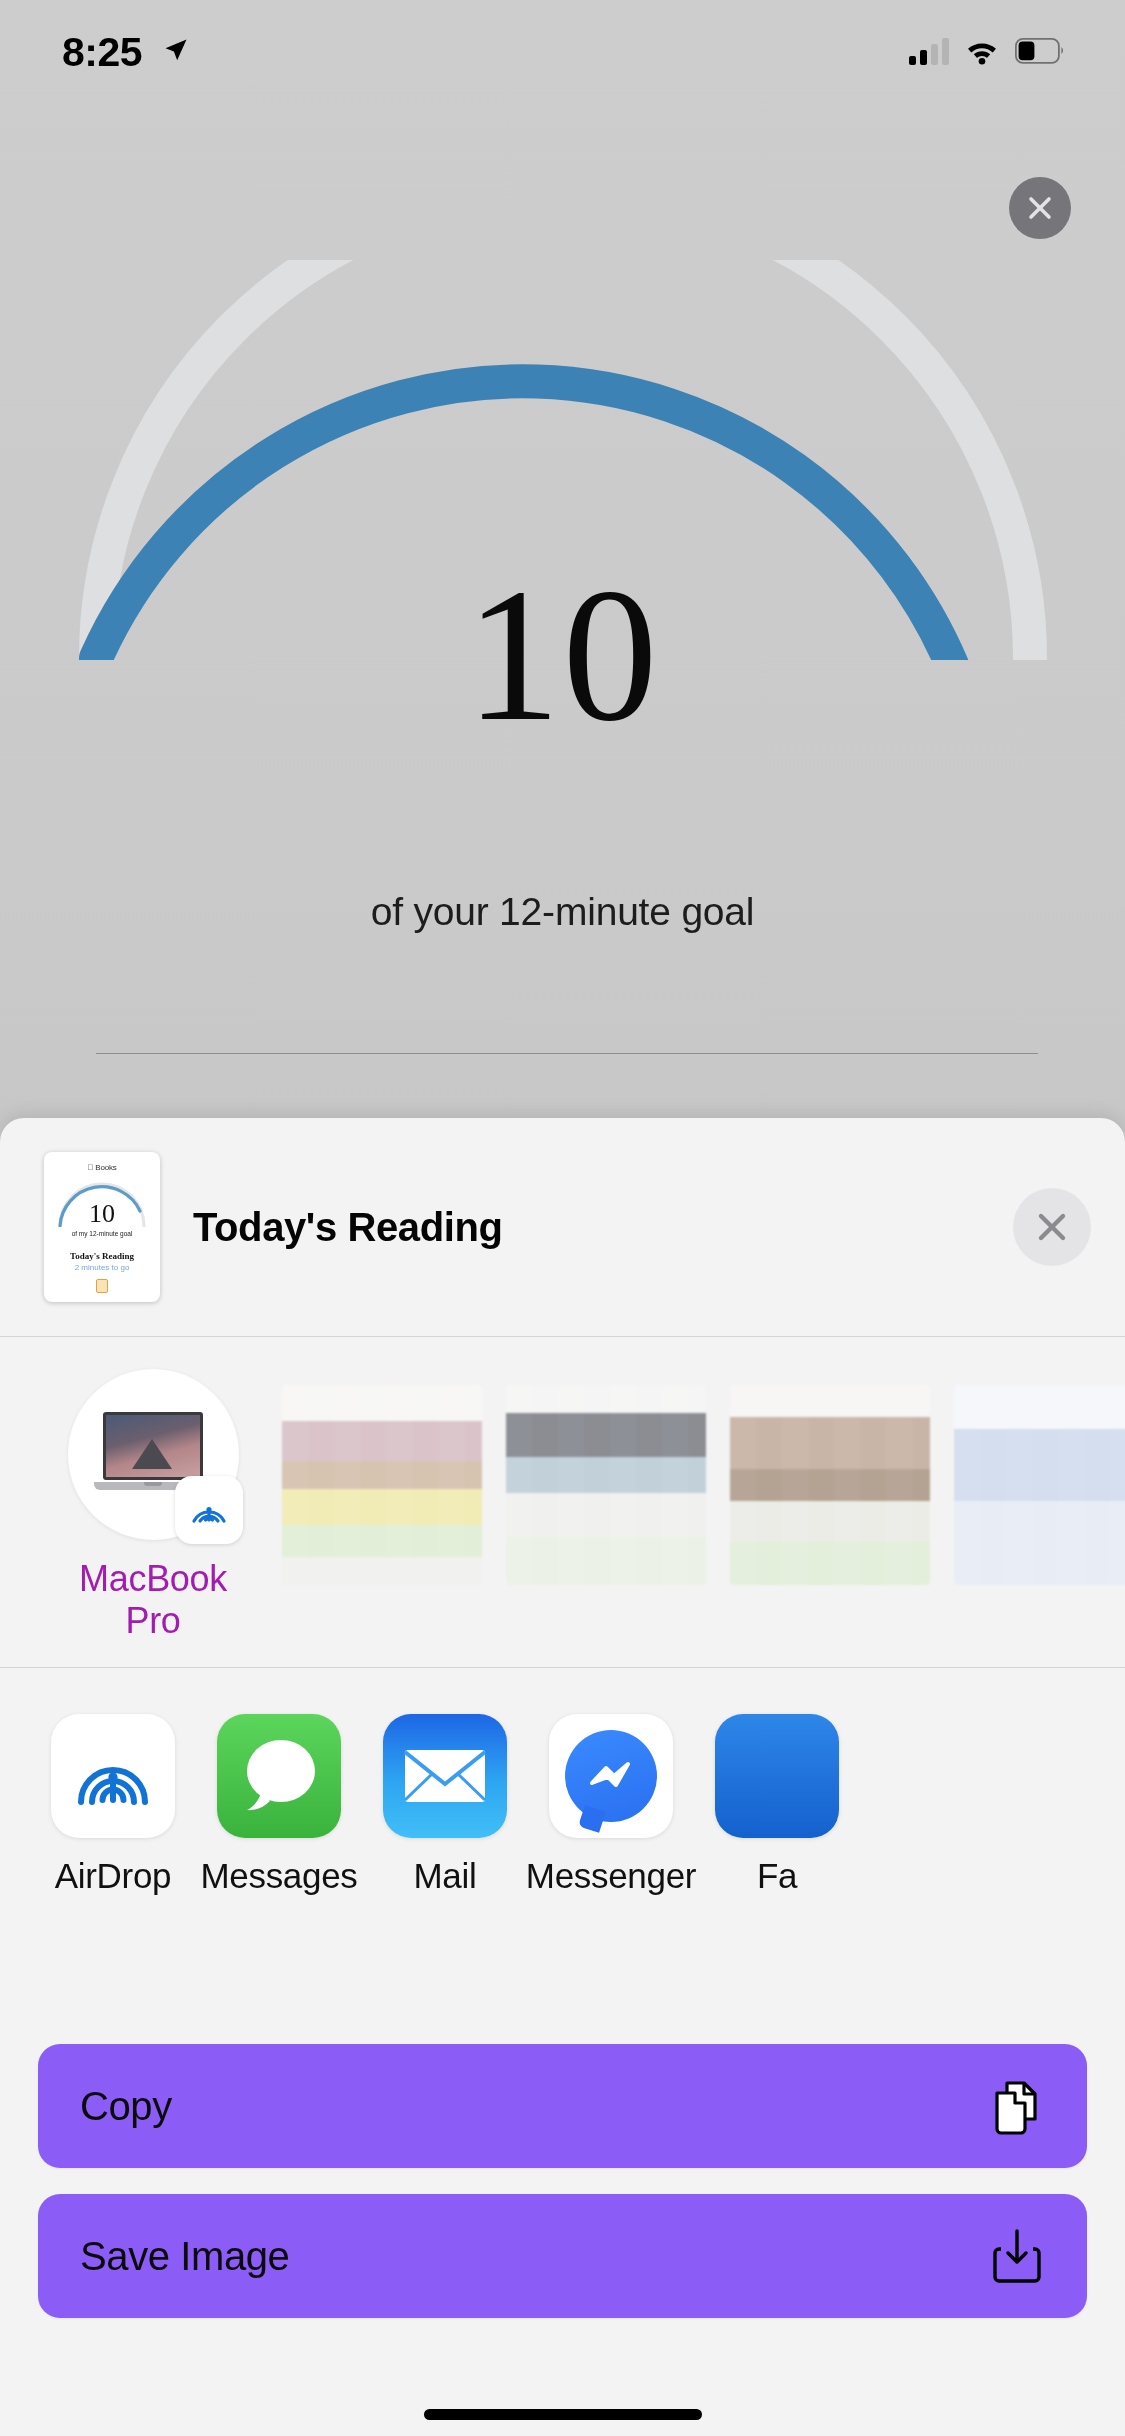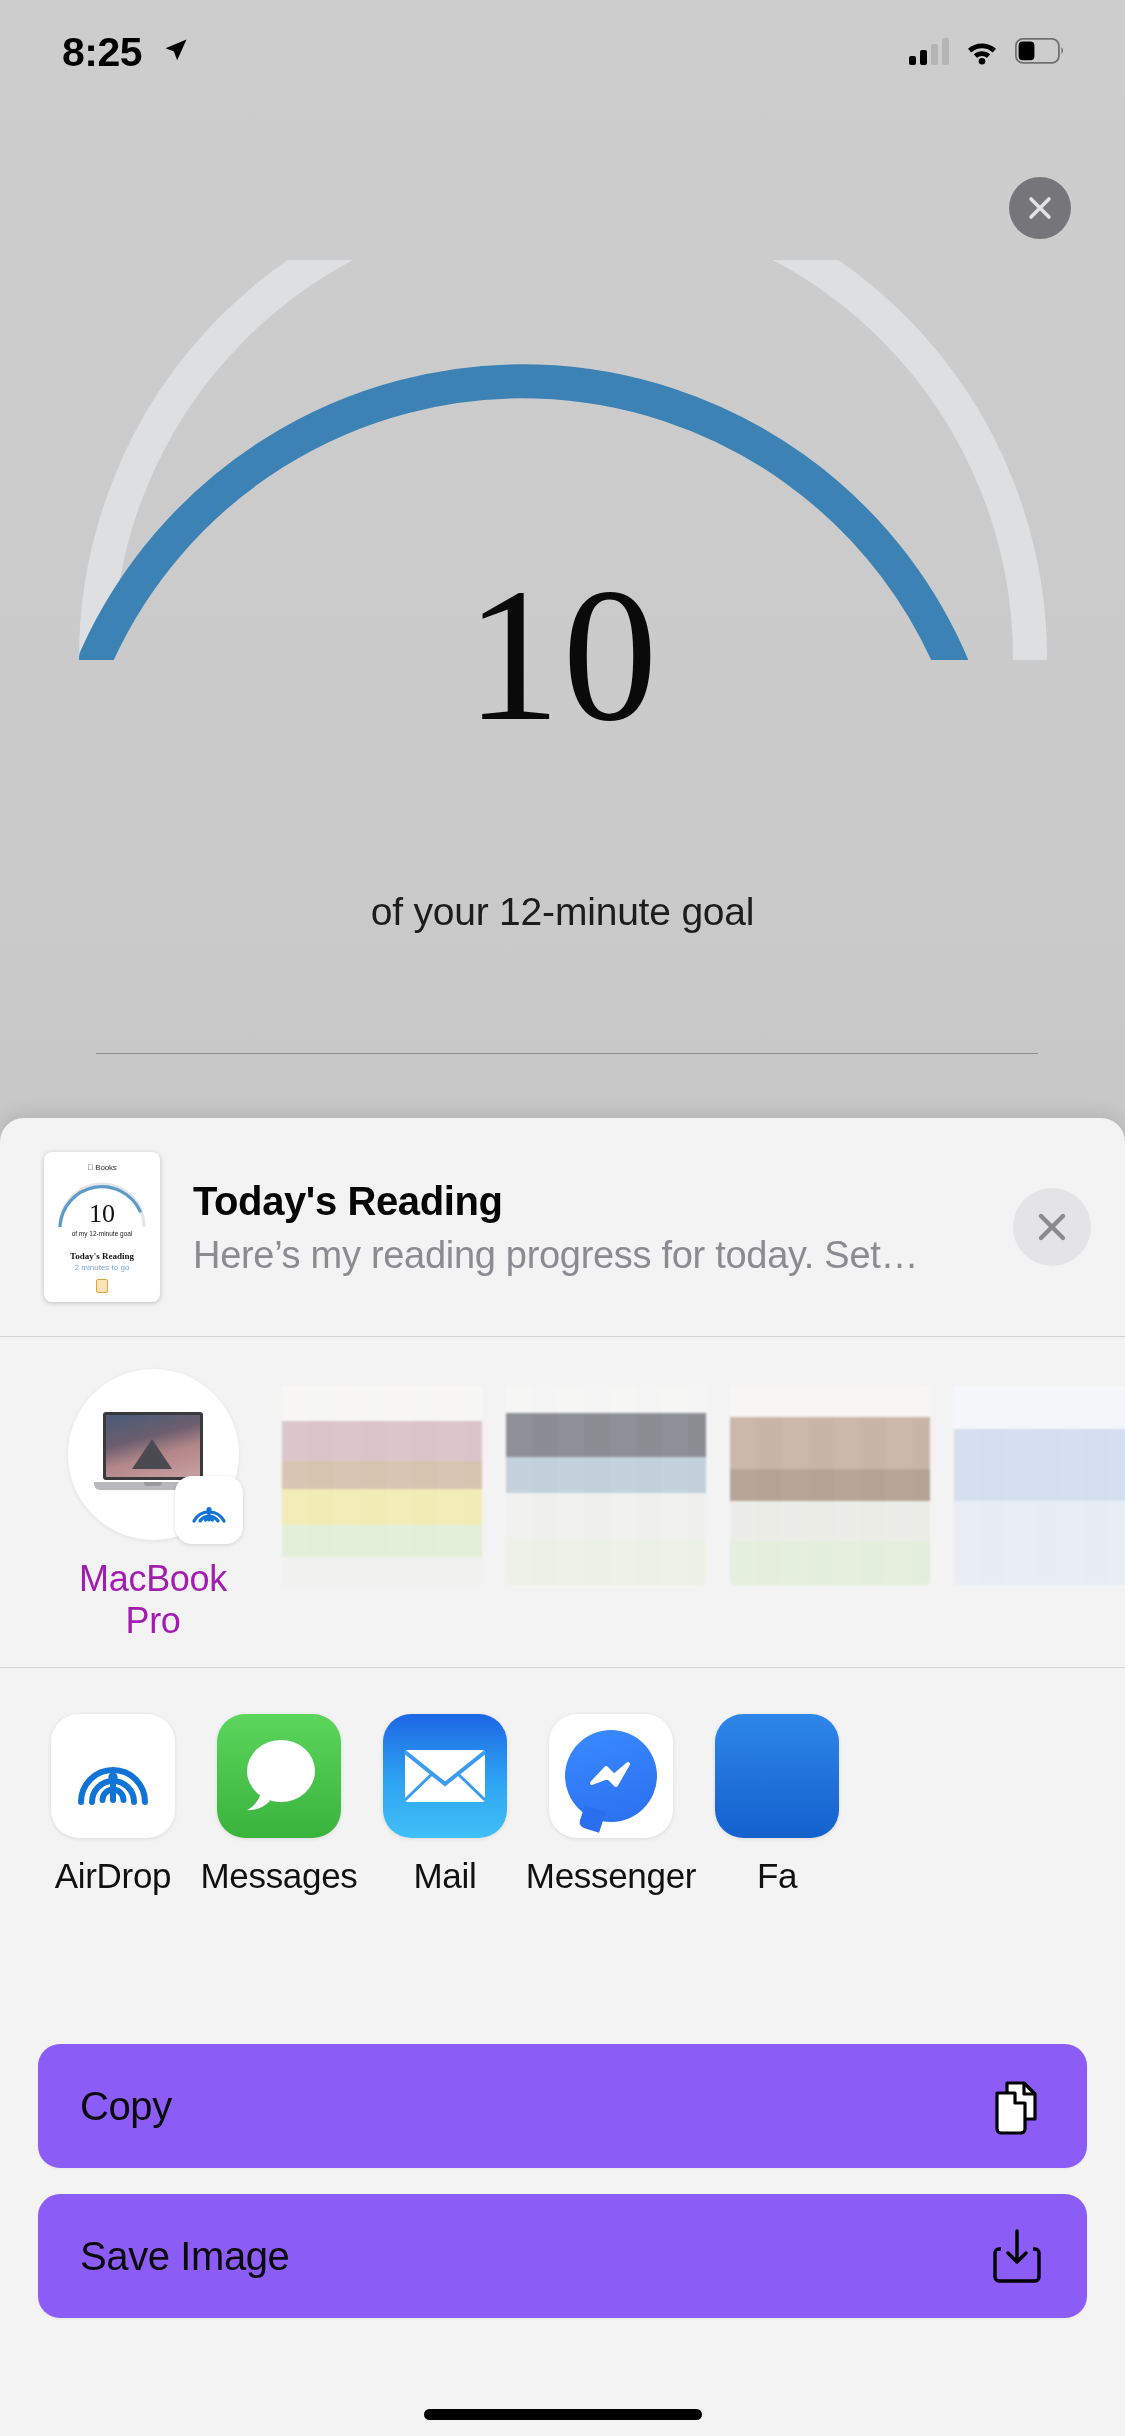--- a/index.html
+++ b/index.html
@@ -277,21 +277,20 @@
       </div>
       <div id="thumb-num">10</div>
       <div id="thumb-goal">of my 12-minute goal</div>
       <div id="thumb-title">Today's Reading</div>
       <div id="thumb-remain">2 minutes to go</div>
       <div id="thumb-book"></div>
     </div>
 
     <div id="ss-texts">
       <div id="ss-title">Today's Reading</div>
-      <div id="ss-subtitle">Here’s my reading progress for today. Set…</div>
     </div>
 
     <div id="ss-close">
       <svg width="40" height="40" viewBox="0 0 40 40">
         <path d="M9 9 L31 31 M31 9 L9 31" stroke="#8a8a8f" stroke-width="4.4" stroke-linecap="round"></path>
       </svg>
     </div>
   </div>
 
   <div class="divider"></div>

